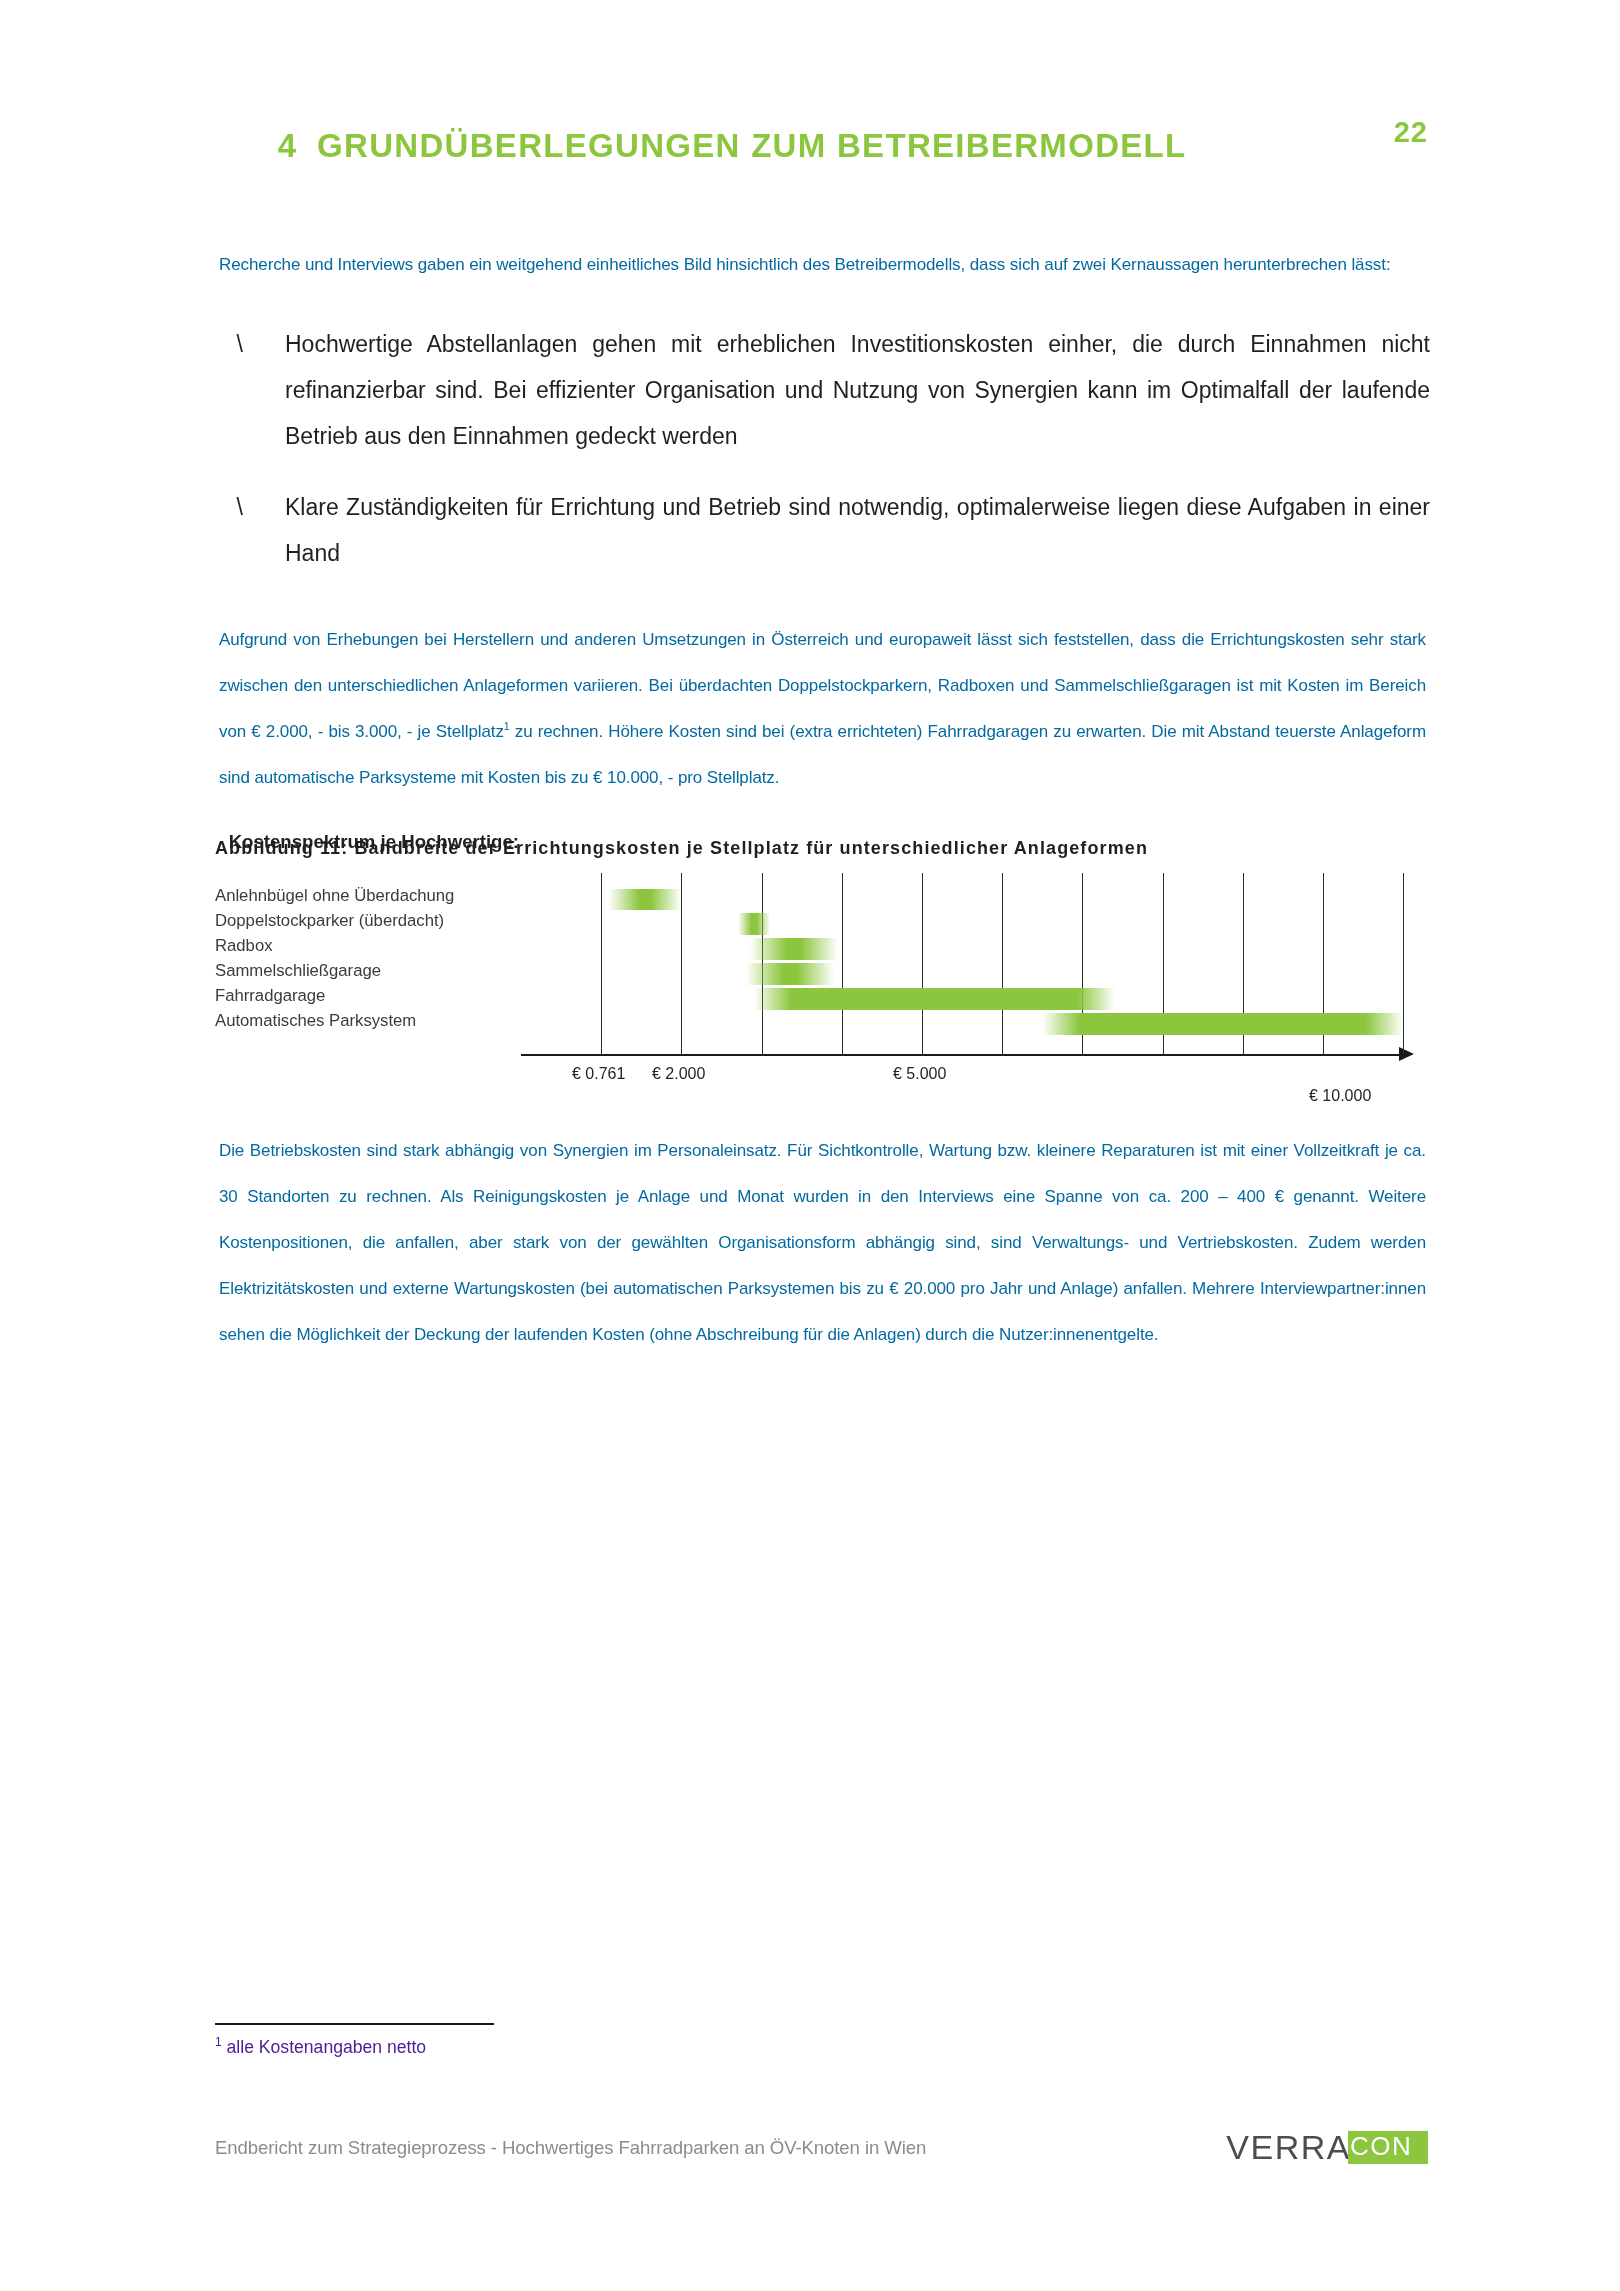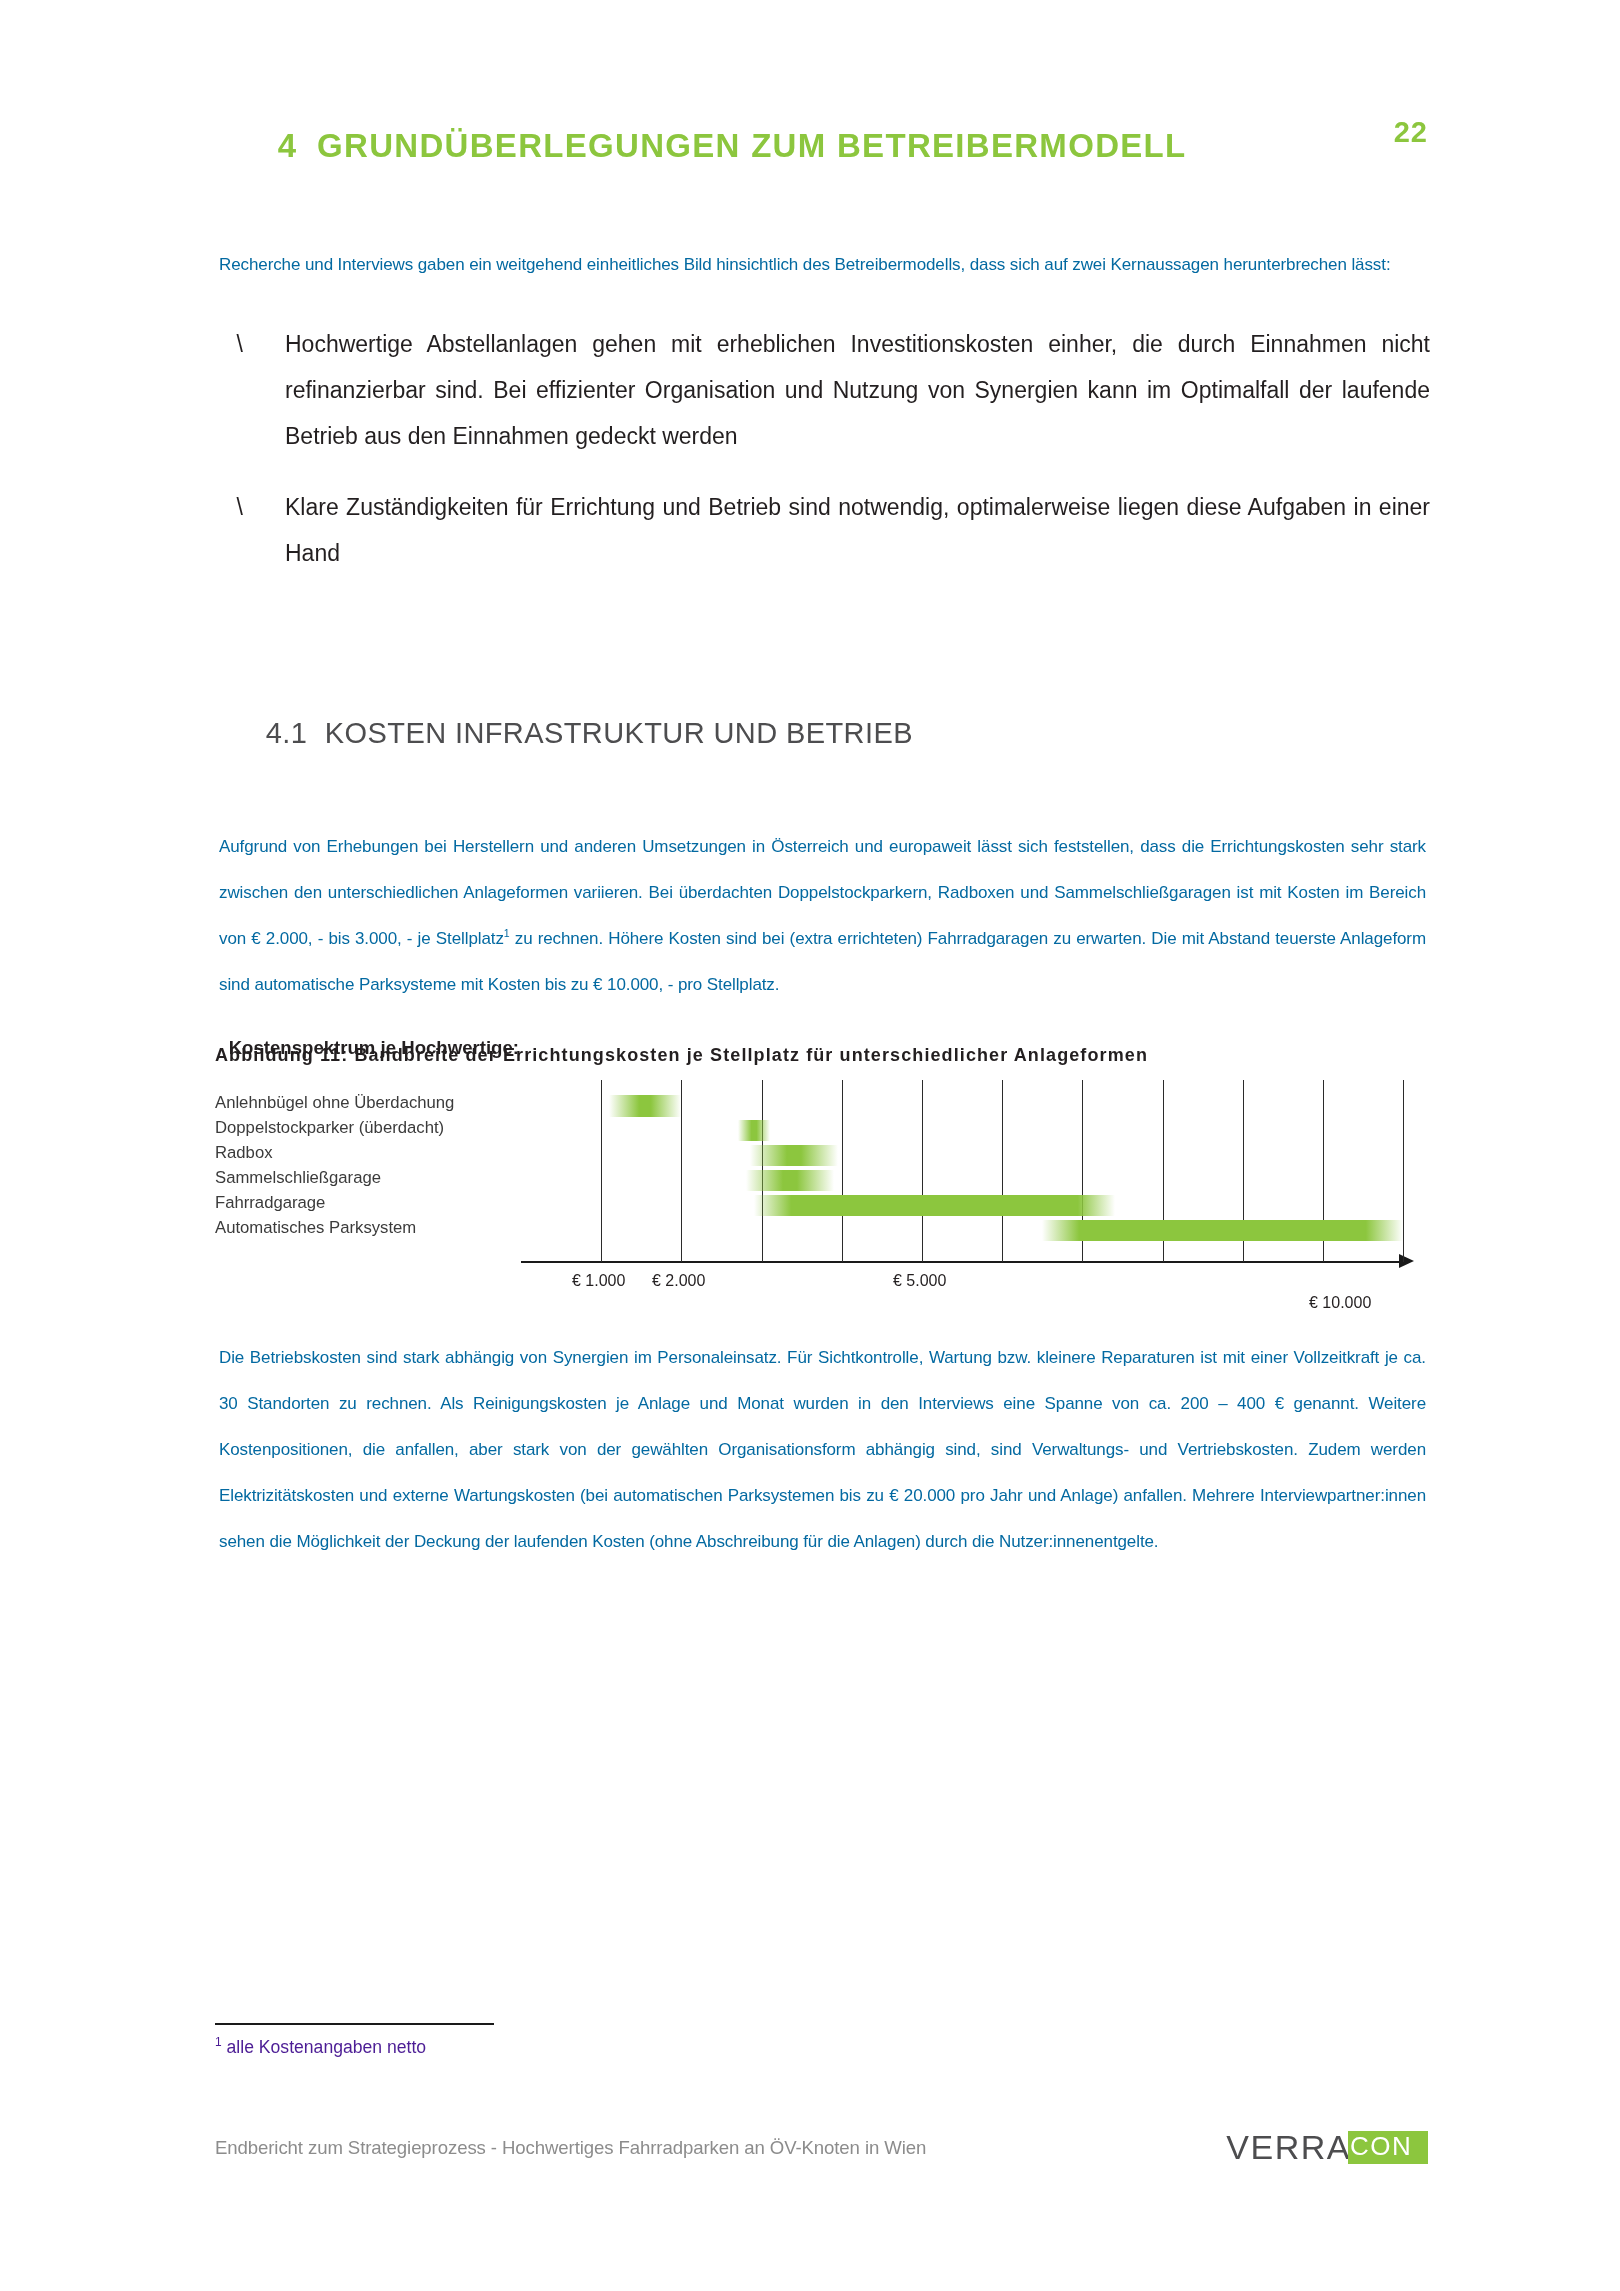--- a/index.html
+++ b/index.html
@@ -271,23 +271,20 @@
       <li>
         <span class="marker">\</span>
         <span>Hochwertige Abstellanlagen gehen mit erheblichen Investitionskosten einher, die durch Einnahmen nicht refinanzierbar sind. Bei effizienter Organisation und Nutzung von Synergien kann im Optimalfall der laufende Betrieb aus den Einnahmen gedeckt werden</span>
       </li>
       <li>
         <span class="marker">\</span>
         <span>Klare Zuständigkeiten für Errichtung und Betrieb sind notwendig, optimalerweise liegen diese Aufgaben in einer Hand</span>
       </li>
     </ul>
 
-    <h2 class="section-title">
-      <span class="num">4.1</span><span>KOSTEN INFRASTRUKTUR UND BETRIEB</span>
-    </h2>
 
     <p class="body after-section"><span>Aufgrund von Erhebungen bei Herstellern und anderen Umsetzungen in Österreich und europaweit lässt sich feststellen, dass die Errichtungskosten sehr stark zwischen den unterschiedlichen Anlageformen variieren. Bei überdachten Doppelstockparkern, Radboxen und Sammelschließgaragen ist mit Kosten im Bereich von € 2.000, - bis 3.000, - je Stellplatz</span><sup class="fn">1</sup><span> zu rechnen. Höhere Kosten sind bei (extra errichteten) Fahrradgaragen zu erwarten. Die mit Abstand teuerste Anlageform sind automatische Parksysteme mit Kosten bis zu € 10.000, - pro Stellplatz.</span></p>
 
     <div class="figure">
       <div class="chart-title">Kostenspektrum je Hochwertige:</div>
 
       <div class="chart-area">
         <div class="cat-labels">
           <div class="cat">Anlehnbügel ohne Überdachung</div>
           <div class="cat">Doppelstockparker (überdacht)</div>
@@ -310,21 +307,21 @@
             <div class="gridline" style="left: 642px;"></div>
             <div class="gridline" style="left: 722px;"></div>
             <div class="gridline" style="left: 802px;"></div>
             <div class="gridline" style="left: 882px;"></div>
             <div class="bar" title="Anlehnbügel ohne Überdachung" style="left: 88px; width: 72px; top: 15.4px; height: 21.6px; background: linear-gradient(to right, rgba(140, 198, 62, 0) 0%, rgb(140, 198, 62) 42%, rgb(140, 198, 62) 58%, rgba(140, 198, 62, 0) 100%);"></div>
             <div class="bar" title="Doppelstockparker (überdacht)" style="left: 217px; width: 32px; top: 40px; height: 21.6px; background: linear-gradient(to right, rgba(140, 198, 62, 0) 0%, rgb(140, 198, 62) 42%, rgb(140, 198, 62) 58%, rgba(140, 198, 62, 0) 100%);"></div>
             <div class="bar" title="Radbox" style="left: 229px; width: 88px; top: 65px; height: 21.6px; background: linear-gradient(to right, rgba(140, 198, 62, 0) 0%, rgb(140, 198, 62) 42%, rgb(140, 198, 62) 58%, rgba(140, 198, 62, 0) 100%);"></div>
             <div class="bar" title="Sammelschließgarage" style="left: 225px; width: 88px; top: 90px; height: 21.6px; background: linear-gradient(to right, rgba(140, 198, 62, 0) 0%, rgb(140, 198, 62) 42%, rgb(140, 198, 62) 58%, rgba(140, 198, 62, 0) 100%);"></div>
             <div class="bar" title="Fahrradgarage" style="left: 233px; width: 361px; top: 115px; height: 21.6px; background: linear-gradient(to right, rgba(140, 198, 62, 0) 0%, rgb(140, 198, 62) 10.3%, rgb(140, 198, 62) 89.7%, rgba(140, 198, 62, 0) 100%);"></div>
             <div class="bar" title="Automatisches Parksystem" style="left: 521px; width: 361px; top: 140px; height: 21.6px; background: linear-gradient(to right, rgba(140, 198, 62, 0) 0%, rgb(140, 198, 62) 10.3%, rgb(140, 198, 62) 89.7%, rgba(140, 198, 62, 0) 100%);"></div>
-            <div class="tick-label" style="left: 51px; top: 192px;">€ 1.000</div>
+            <div class="tick-label" style="left: 51px; top: 192px;">€ 0.761</div>
             <div class="tick-label" style="left: 131px; top: 192px;">€ 2.000</div>
             <div class="tick-label" style="left: 372px; top: 192px;">€ 5.000</div>
             <div class="tick-label" style="left: 788px; top: 214px;">€ 10.000</div>
           </div>
       </div>
 
       <div class="caption">Abbildung 11: Bandbreite der Errichtungskosten je Stellplatz für unterschiedlicher Anlageformen</div>
     </div>
 
     <p class="body after-figure">Die Betriebskosten sind stark abhängig von Synergien im Personaleinsatz. Für Sichtkontrolle, Wartung bzw. kleinere Reparaturen ist mit einer Vollzeitkraft je ca. 30 Standorten zu rechnen. Als Reinigungskosten je Anlage und Monat wurden in den Interviews eine Spanne von ca. 200 – 400 € genannt. Weitere Kostenpositionen, die anfallen, aber stark von der gewählten Organisationsform abhängig sind, sind Verwaltungs- und Vertriebskosten. Zudem werden Elektrizitätskosten und externe Wartungskosten (bei automatischen Parksystemen bis zu € 20.000 pro Jahr und Anlage) anfallen. Mehrere Interviewpartner:innen sehen die Möglichkeit der Deckung der laufenden Kosten (ohne Abschreibung für die Anlagen) durch die Nutzer:innenentgelte.</p>

